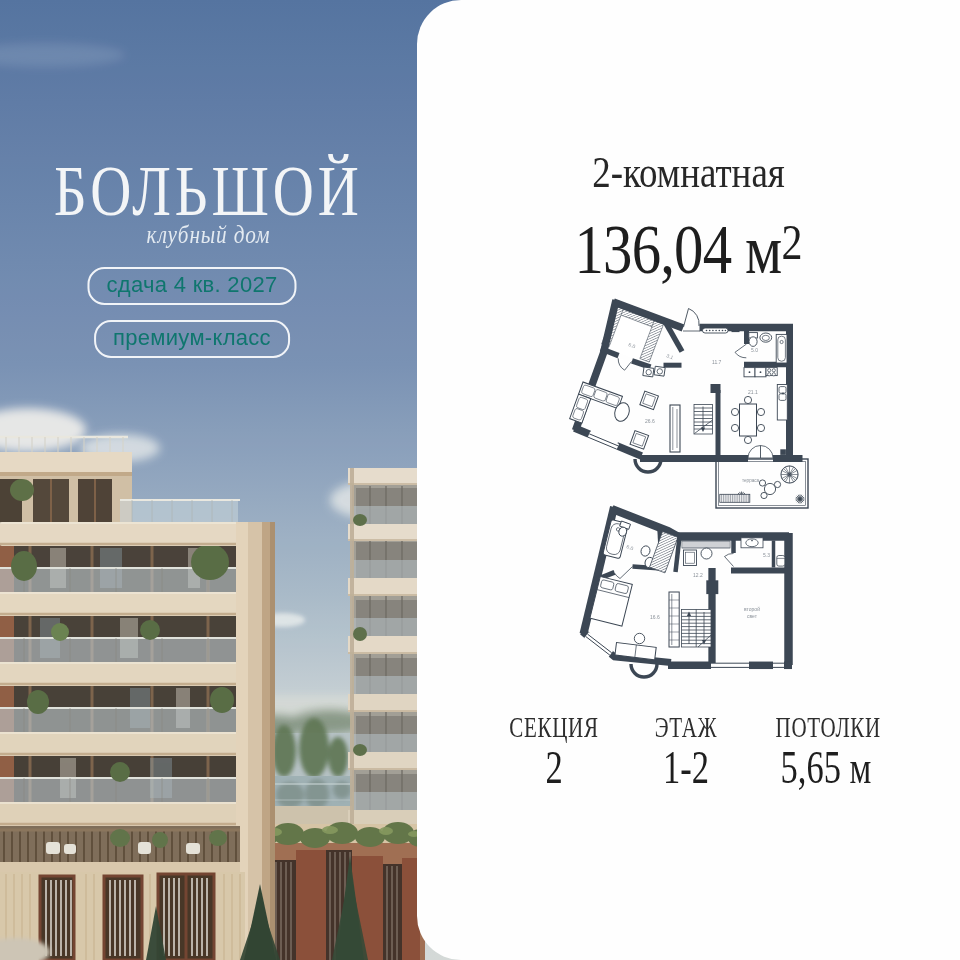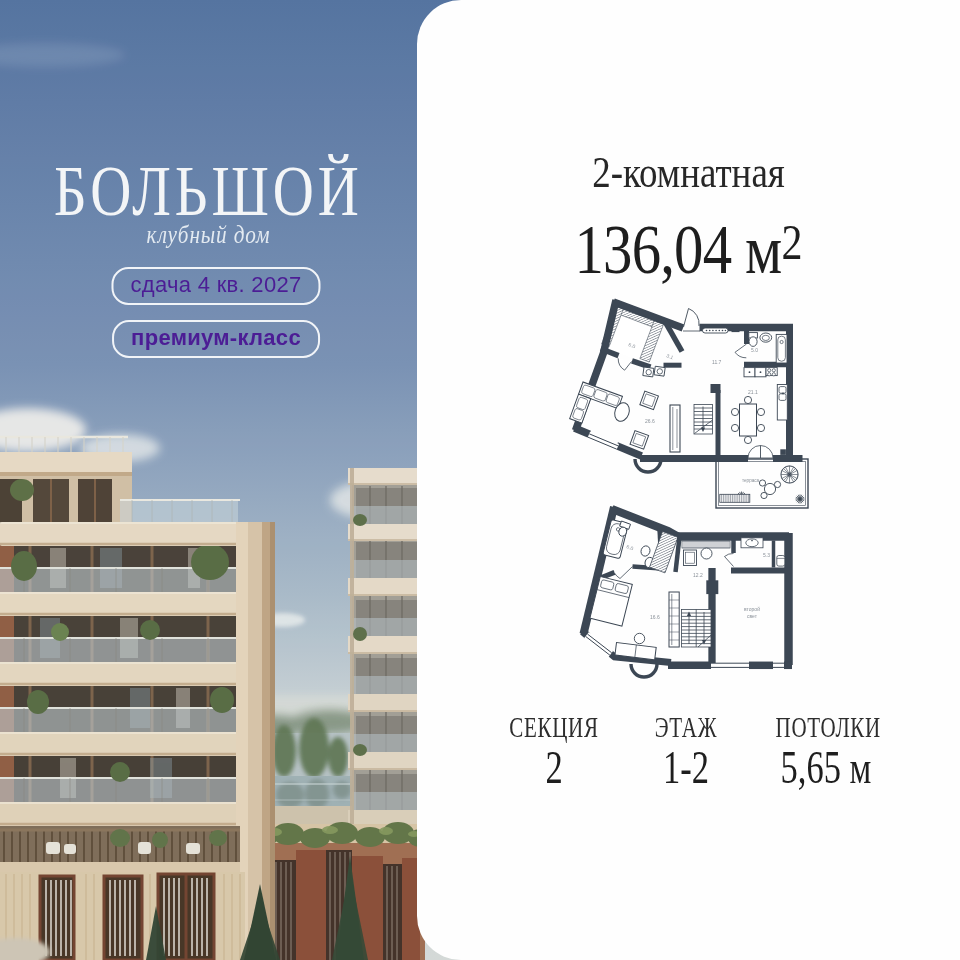--- a/index.html
+++ b/index.html
@@ -7,26 +7,26 @@
   body{width:960px;height:960px;position:relative;overflow:hidden;background:#ffffff;
        font-family:"Liberation Sans",sans-serif;}
   .abs{position:absolute;}
   
   .logo{left:0;top:155px;width:417px;text-align:center;line-height:1;
         font-family:"Liberation Serif",serif;font-weight:400;font-size:72px;
         letter-spacing:5px;color:#f3f5f7;transform:scaleX(.79);transform-origin:208px 0;}
   .logosub{left:0;top:221px;width:417px;text-align:center;line-height:1.1;
         font-family:"Liberation Serif",serif;font-style:italic;font-size:25px;
         letter-spacing:1px;color:#e3eaf1;transform:scaleX(.85);transform-origin:208px 0;}
-  .badge{left:216px;transform:translateX(-50%);color:#4c1d95;
+  .badge{left:192px;transform:translateX(-50%);color:#0f766e;
         border:2px solid rgba(252,253,254,.92);border-radius:17px;
         font-size:22px;letter-spacing:.3px;white-space:nowrap;
         padding:3px 17px 5px 17px;}
   .b1{top:267px;}
-  .b2{top:320px;font-weight:bold;}
+  .b2{top:320px;}
   
   .panel{left:417px;top:0;width:543px;height:960px;background:#fefefe;
         border-radius:44px 0 0 44px;}
   
   .h-rooms{left:417px;top:147px;width:543px;text-align:center;
         font-family:"Liberation Serif",serif;font-size:44px;color:#272727;letter-spacing:0px;
         transform:scaleX(.84);}
   .h-area{left:417px;top:215px;width:543px;text-align:center;line-height:1;
         font-family:"Liberation Serif",serif;font-size:70px;color:#1e1e1e;letter-spacing:-1px;
         transform:scaleX(.84);}

